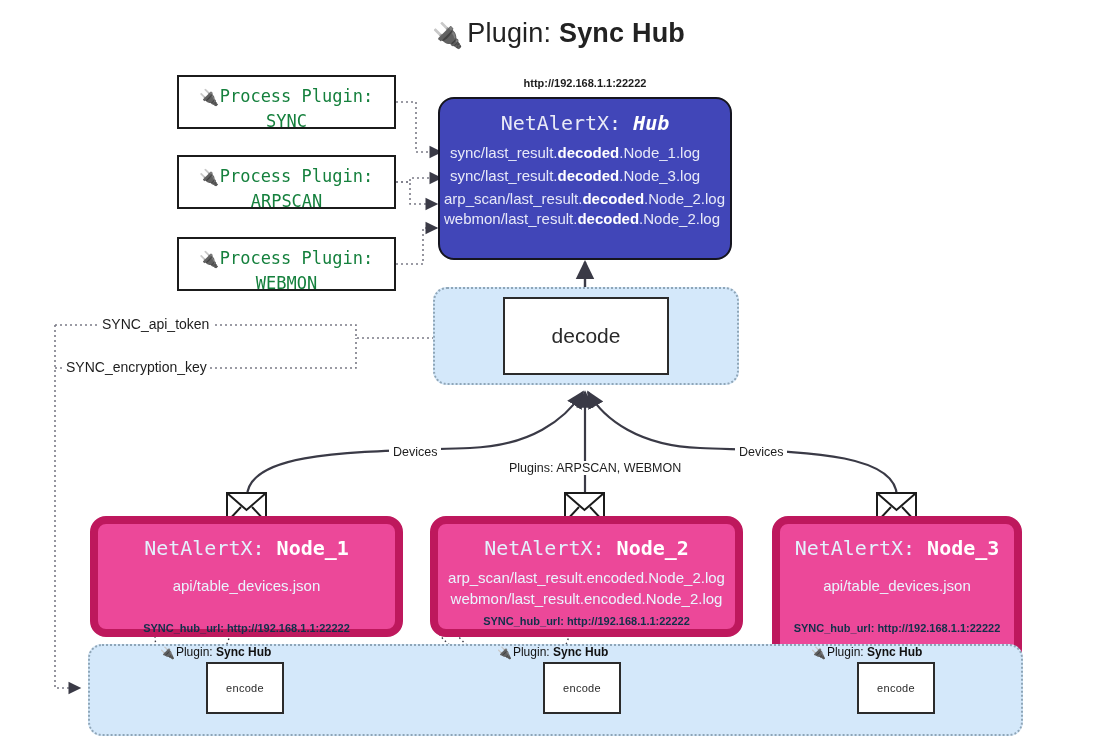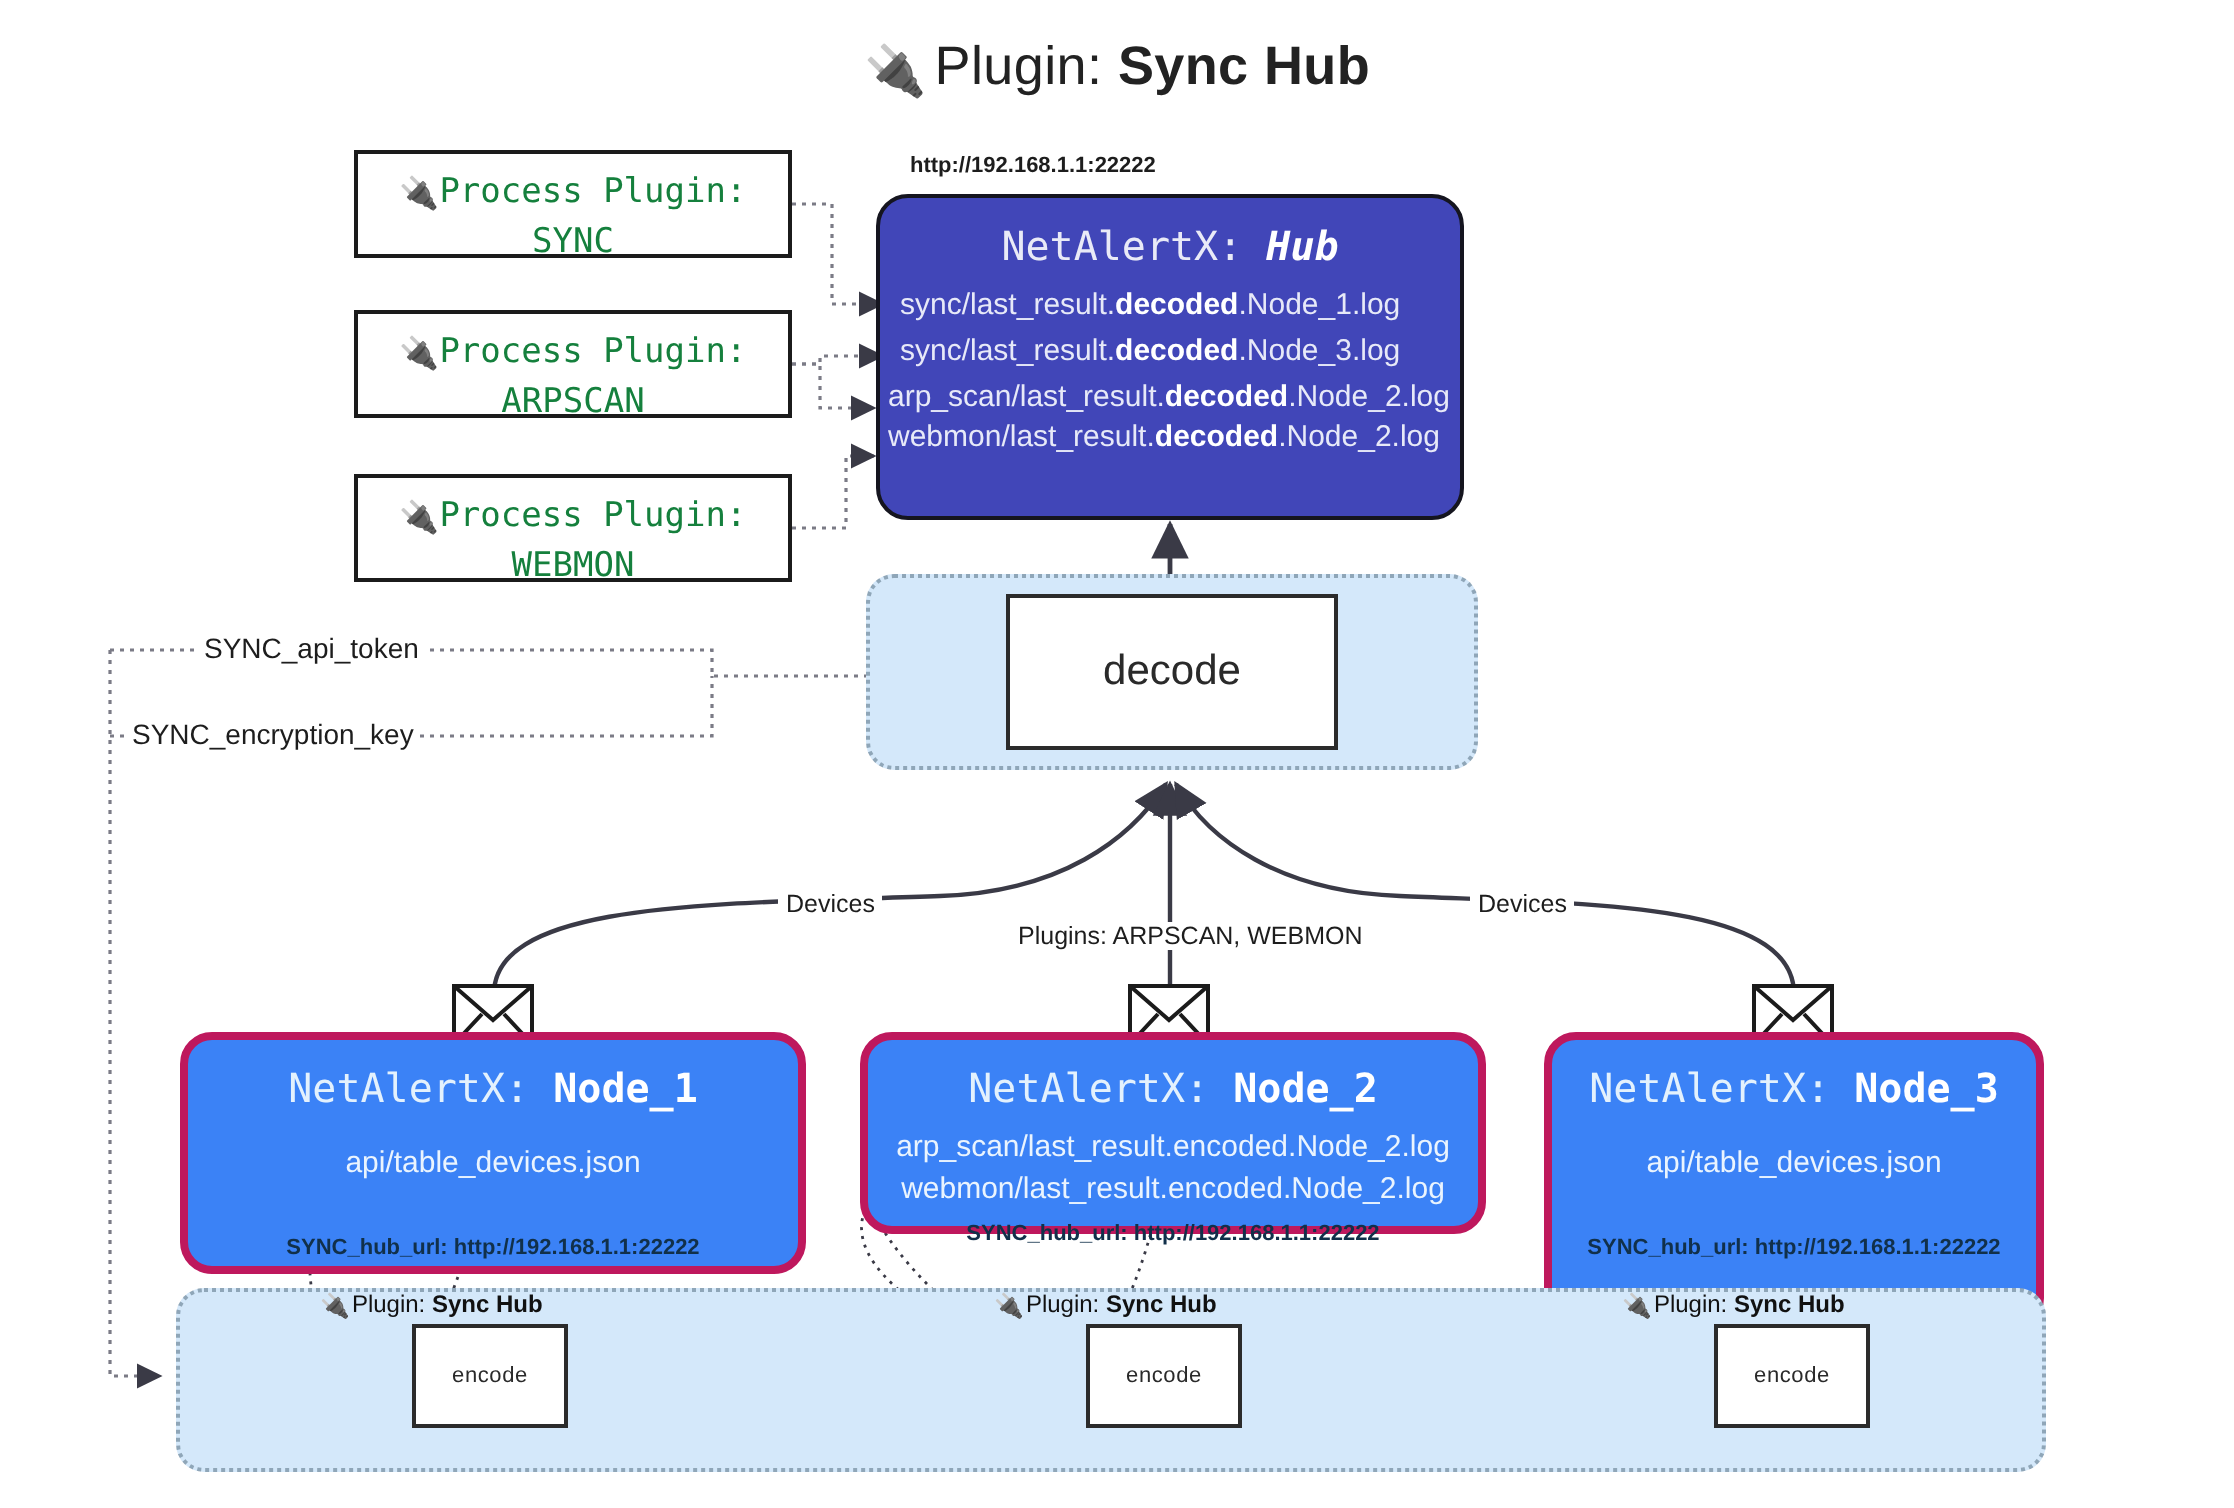--- a/index.html
+++ b/index.html
@@ -58,21 +58,21 @@
   }
   .hub-title b{color:#ffffff;font-weight:bold;font-style:italic;}
   .hub-line{
     font-size:15px;
     color:#e7e9f8;
     white-space:nowrap;
     padding-left:10px;
   }
   .hub-line b{color:#ffffff;font-weight:bold;}
   .urltag{
-    font-size:11px;font-weight:bold;color:#1d1d1d;
+    font-size:11px;font-weight:bold;color:#1d1d1d;text-align:center;
   }
 
   
   .lightbox{
     background:#d4e8fa;
     border:2px dotted #8fa6b8;
     border-radius:14px;
   }
   .plainbox{
     background:#ffffff;
@@ -80,22 +80,22 @@
   }
   .plainbox .lbl{
     position:absolute;left:0;right:0;top:50%;transform:translateY(-50%);
     text-align:center;
   }
   .decode-lbl{font-size:21px;color:#2a2a2a;font-family:"Liberation Sans",sans-serif;}
   .encode-lbl{font-size:11px;color:#2a2a2a;letter-spacing:.3px;}
 
   
   .node{
-    background:#3b82f6;
-    border:4px solid #be185d;
+    background:#ec4899;
+    border:8px solid #be185d;
     border-radius:16px;
     color:#ffffff;
   }
   .node-title{
     font-family:"DejaVu Sans Mono","Liberation Mono",monospace;
     font-size:20px;text-align:center;margin-top:12px;color:#e3f1fd;
   }
   .node-title b{color:#ffffff;font-weight:bold;}
   .node-line{
     font-size:15px;color:#eaf4fe;text-align:center;white-space:nowrap;
@@ -242,21 +242,21 @@
 
   <div class="abs node" style="left:90px;top:516px;width:313px;height:121px;">
     <div class="node-title">
       <span>NetAlertX:</span>
       <b>Node_1</b>
     </div>
     <div class="node-line" style="margin-top:17px;">api/table_devices.json</div>
     <div class="node-foot" style="margin-top:28px;">SYNC_hub_url: http://192.168.1.1:22222</div>
   </div>
 
-  <div class="abs node" style="left:430px;top:516px;width:313px;height:101px;">
+  <div class="abs node" style="left:430px;top:516px;width:313px;height:121px;">
     <div class="node-title">
       <span>NetAlertX:</span>
       <b>Node_2</b>
     </div>
     <div class="node-line" style="margin-top:9px;">arp_scan/last_result.encoded.Node_2.log</div>
     <div class="node-line" style="margin-top:4px;">webmon/last_result.encoded.Node_2.log</div>
     <div class="node-foot" style="margin-top:8px;">SYNC_hub_url: http://192.168.1.1:22222</div>
   </div>
 
   <div class="abs node" style="left:772px;top:516px;width:250px;height:149px;">

